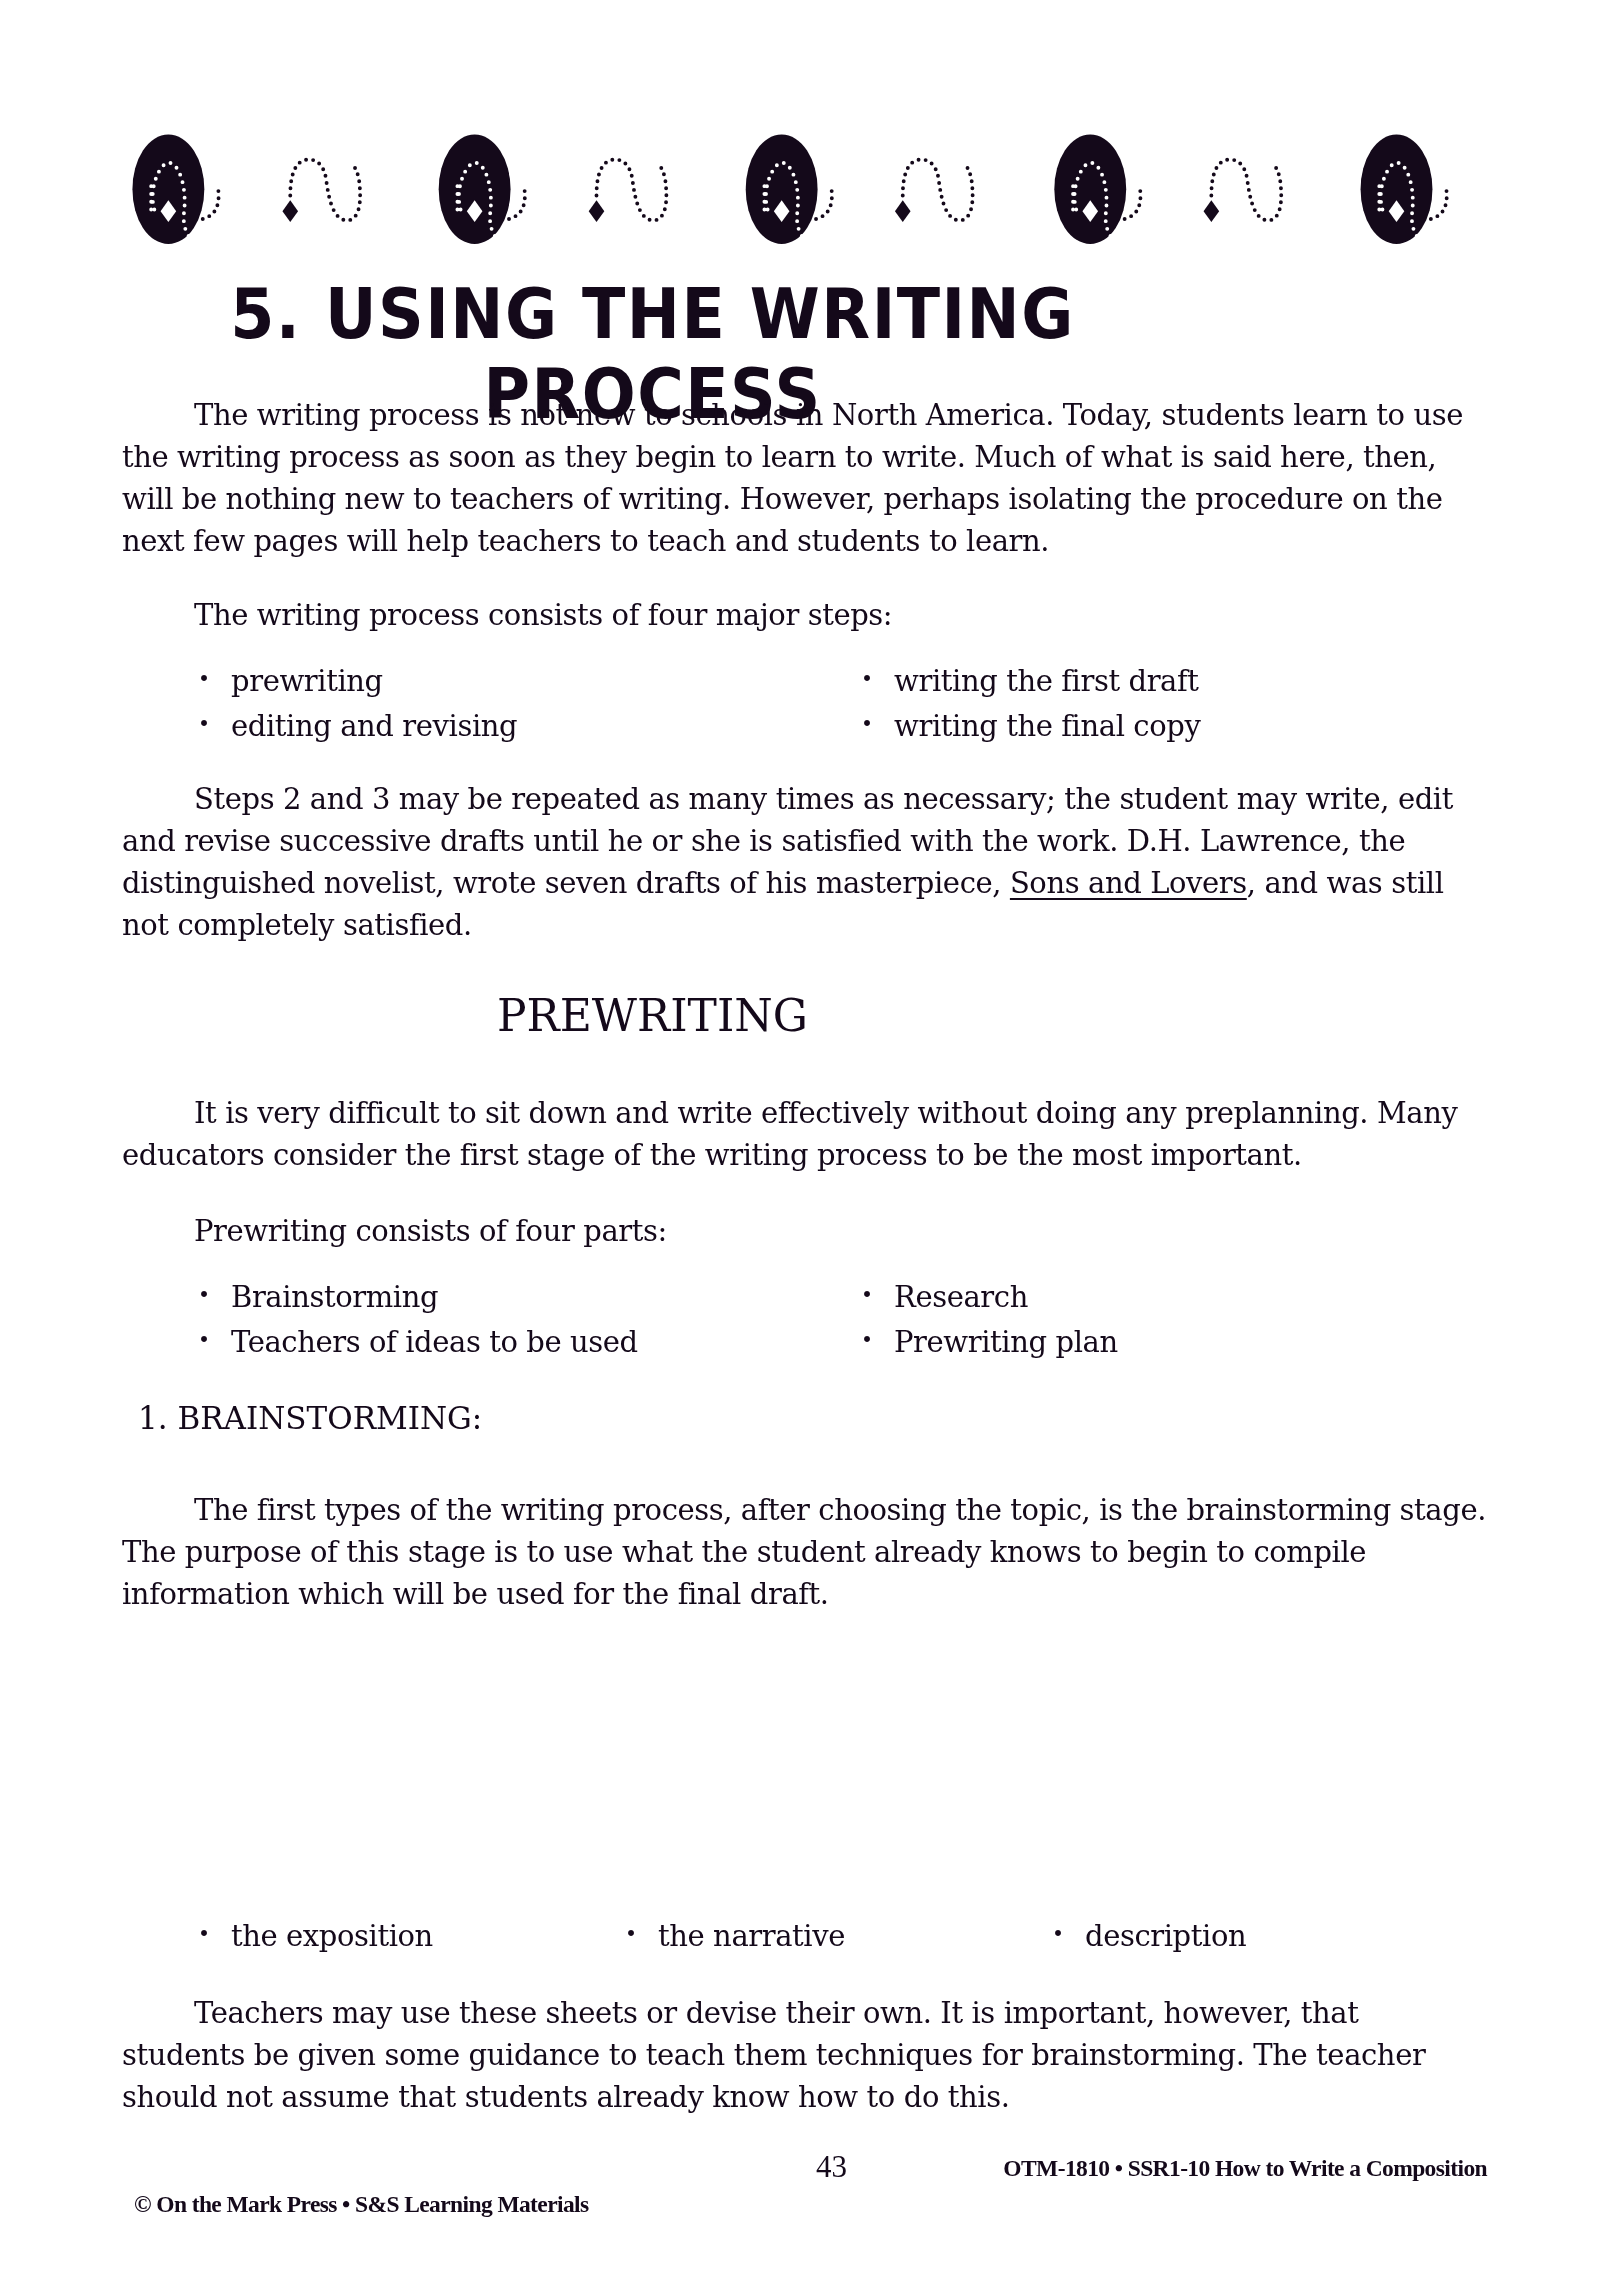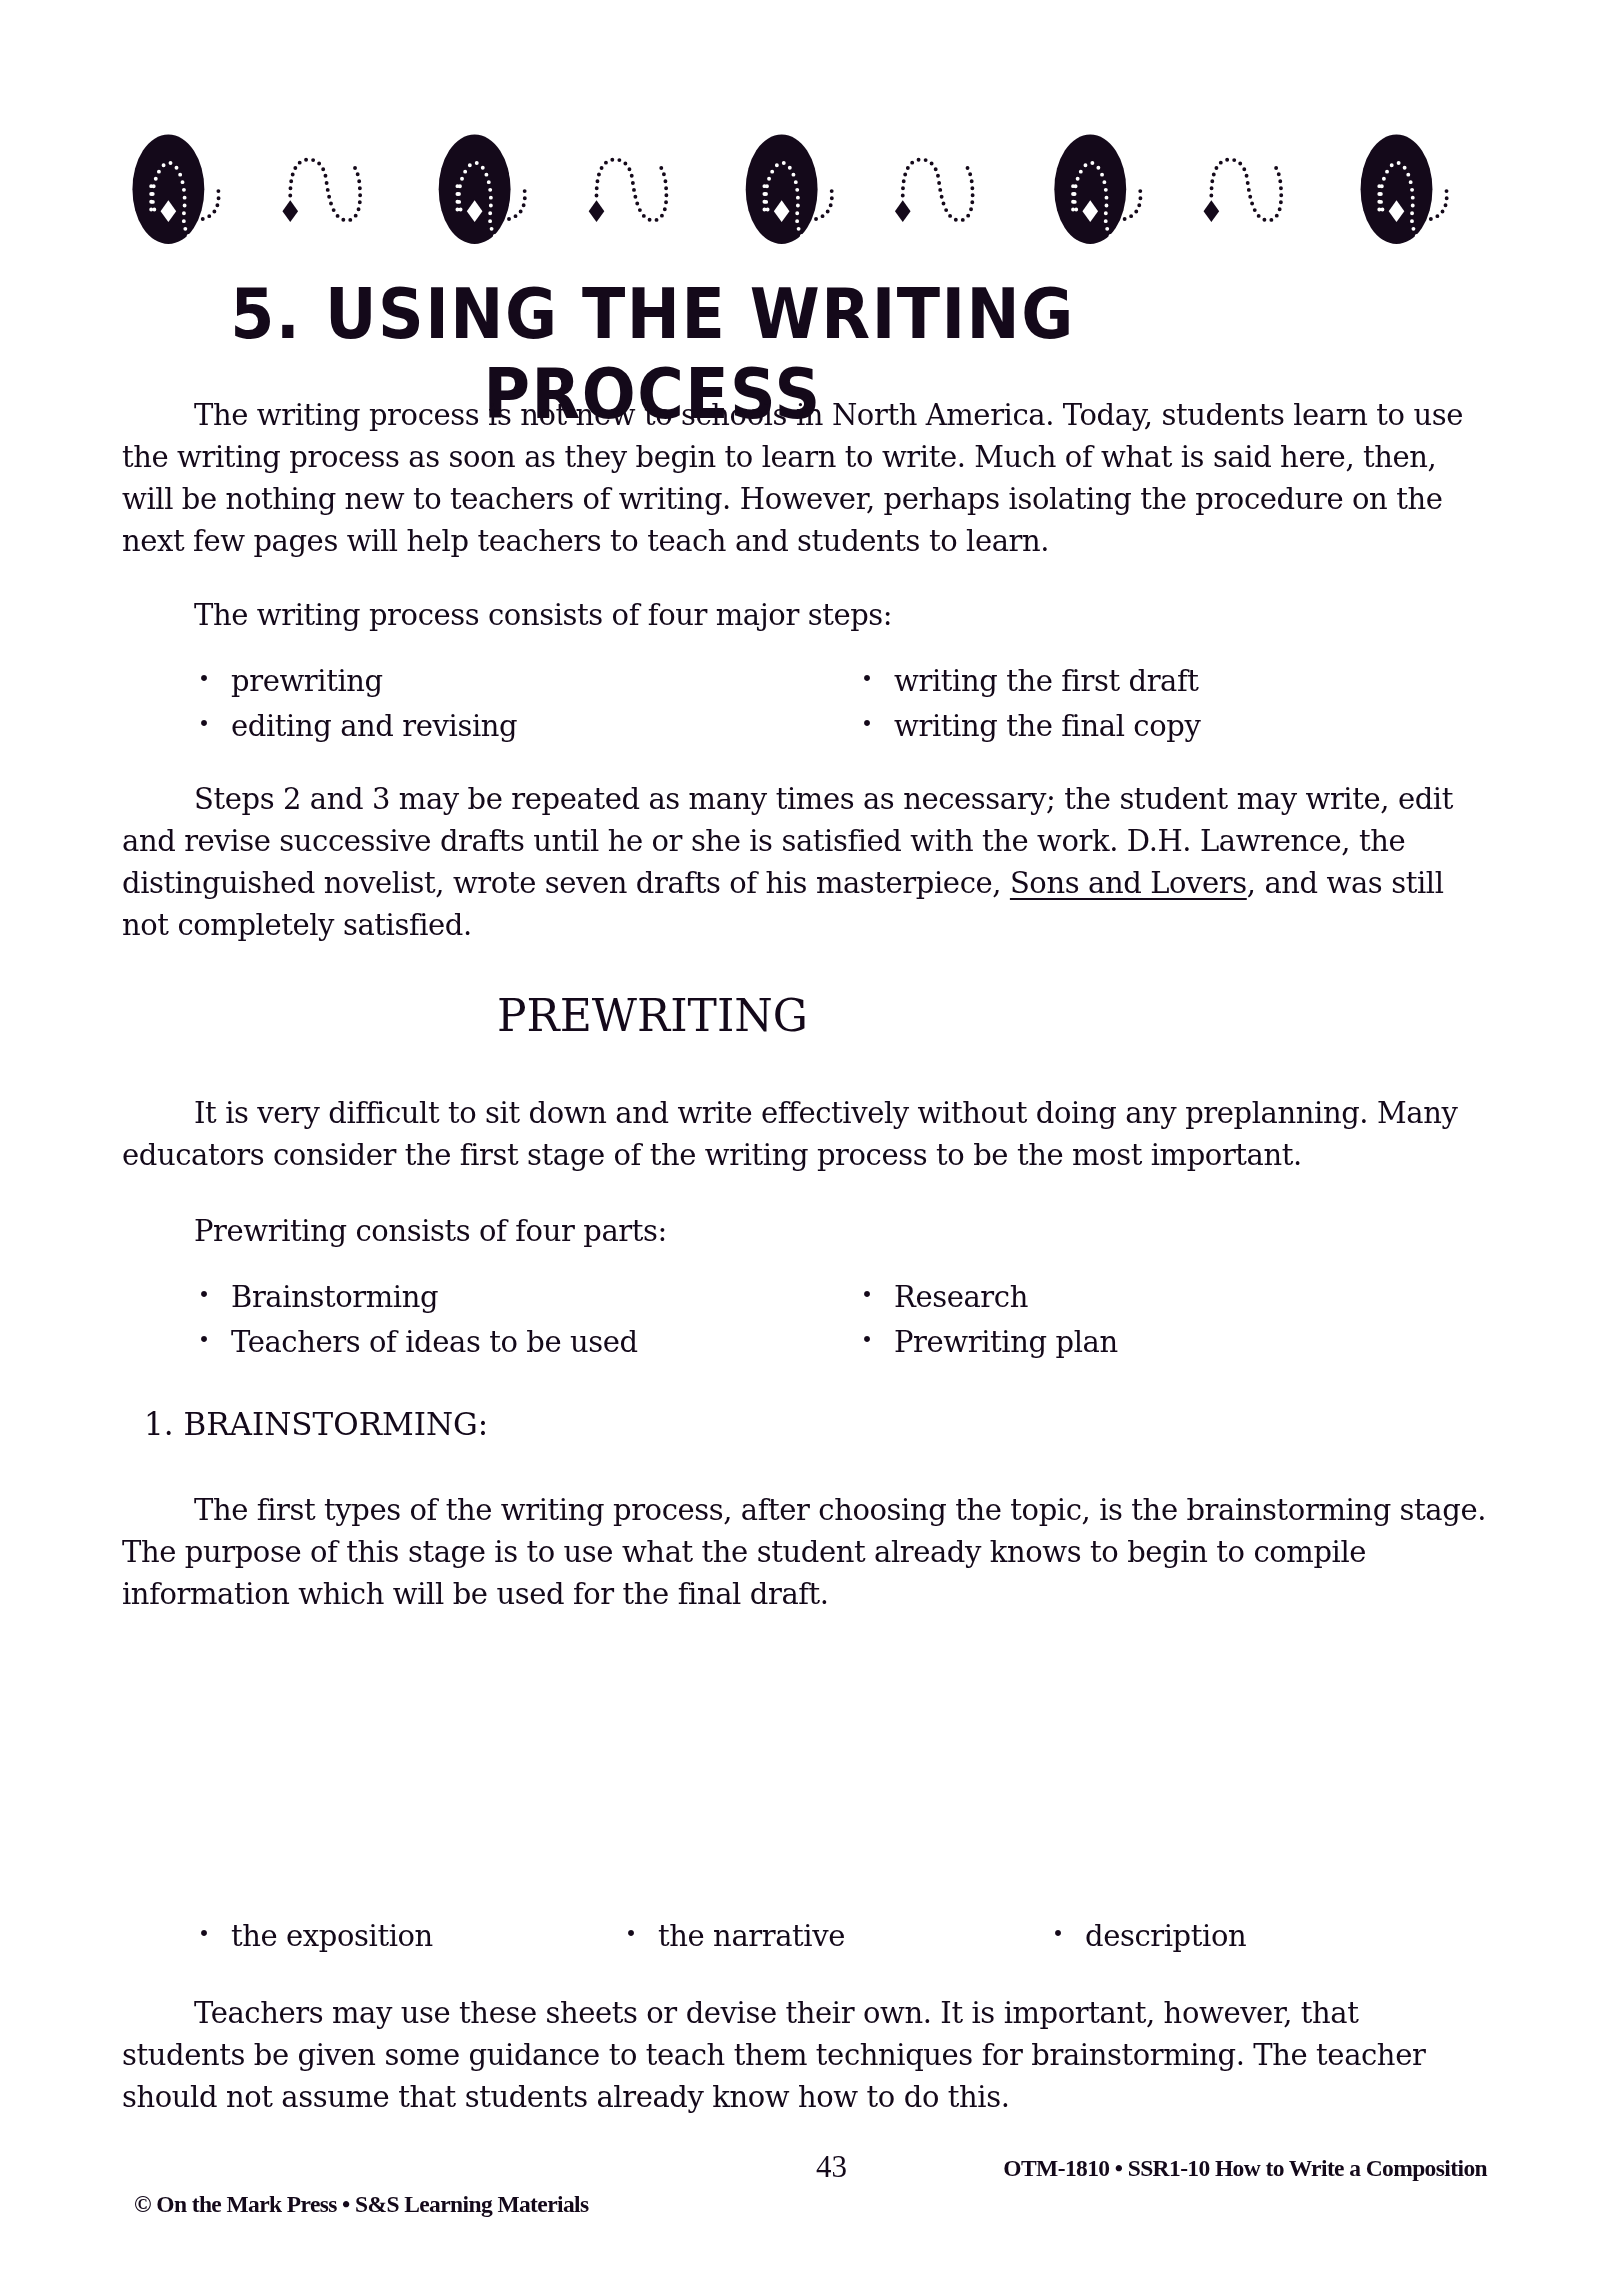--- a/index.html
+++ b/index.html
@@ -76,21 +76,21 @@
       font-size: 44px;
       letter-spacing: 0px;
       margin: 0;
       font-weight: normal;
     }
     .sub-heading {
       position: absolute;
       left: 138px;
       top: 1400px;
       font-size: 31px;
-      margin: 6px;
+      margin: 0;
       font-weight: normal;
     }
     .underline { text-decoration: underline; text-underline-offset: 4.7px; }
     .footer {
       position: absolute;
       top: 2149px;
       left: 122px;
       width: 1365px;
       height: 39px;
       font-family: "Liberation Serif", "DejaVu Serif", serif;

